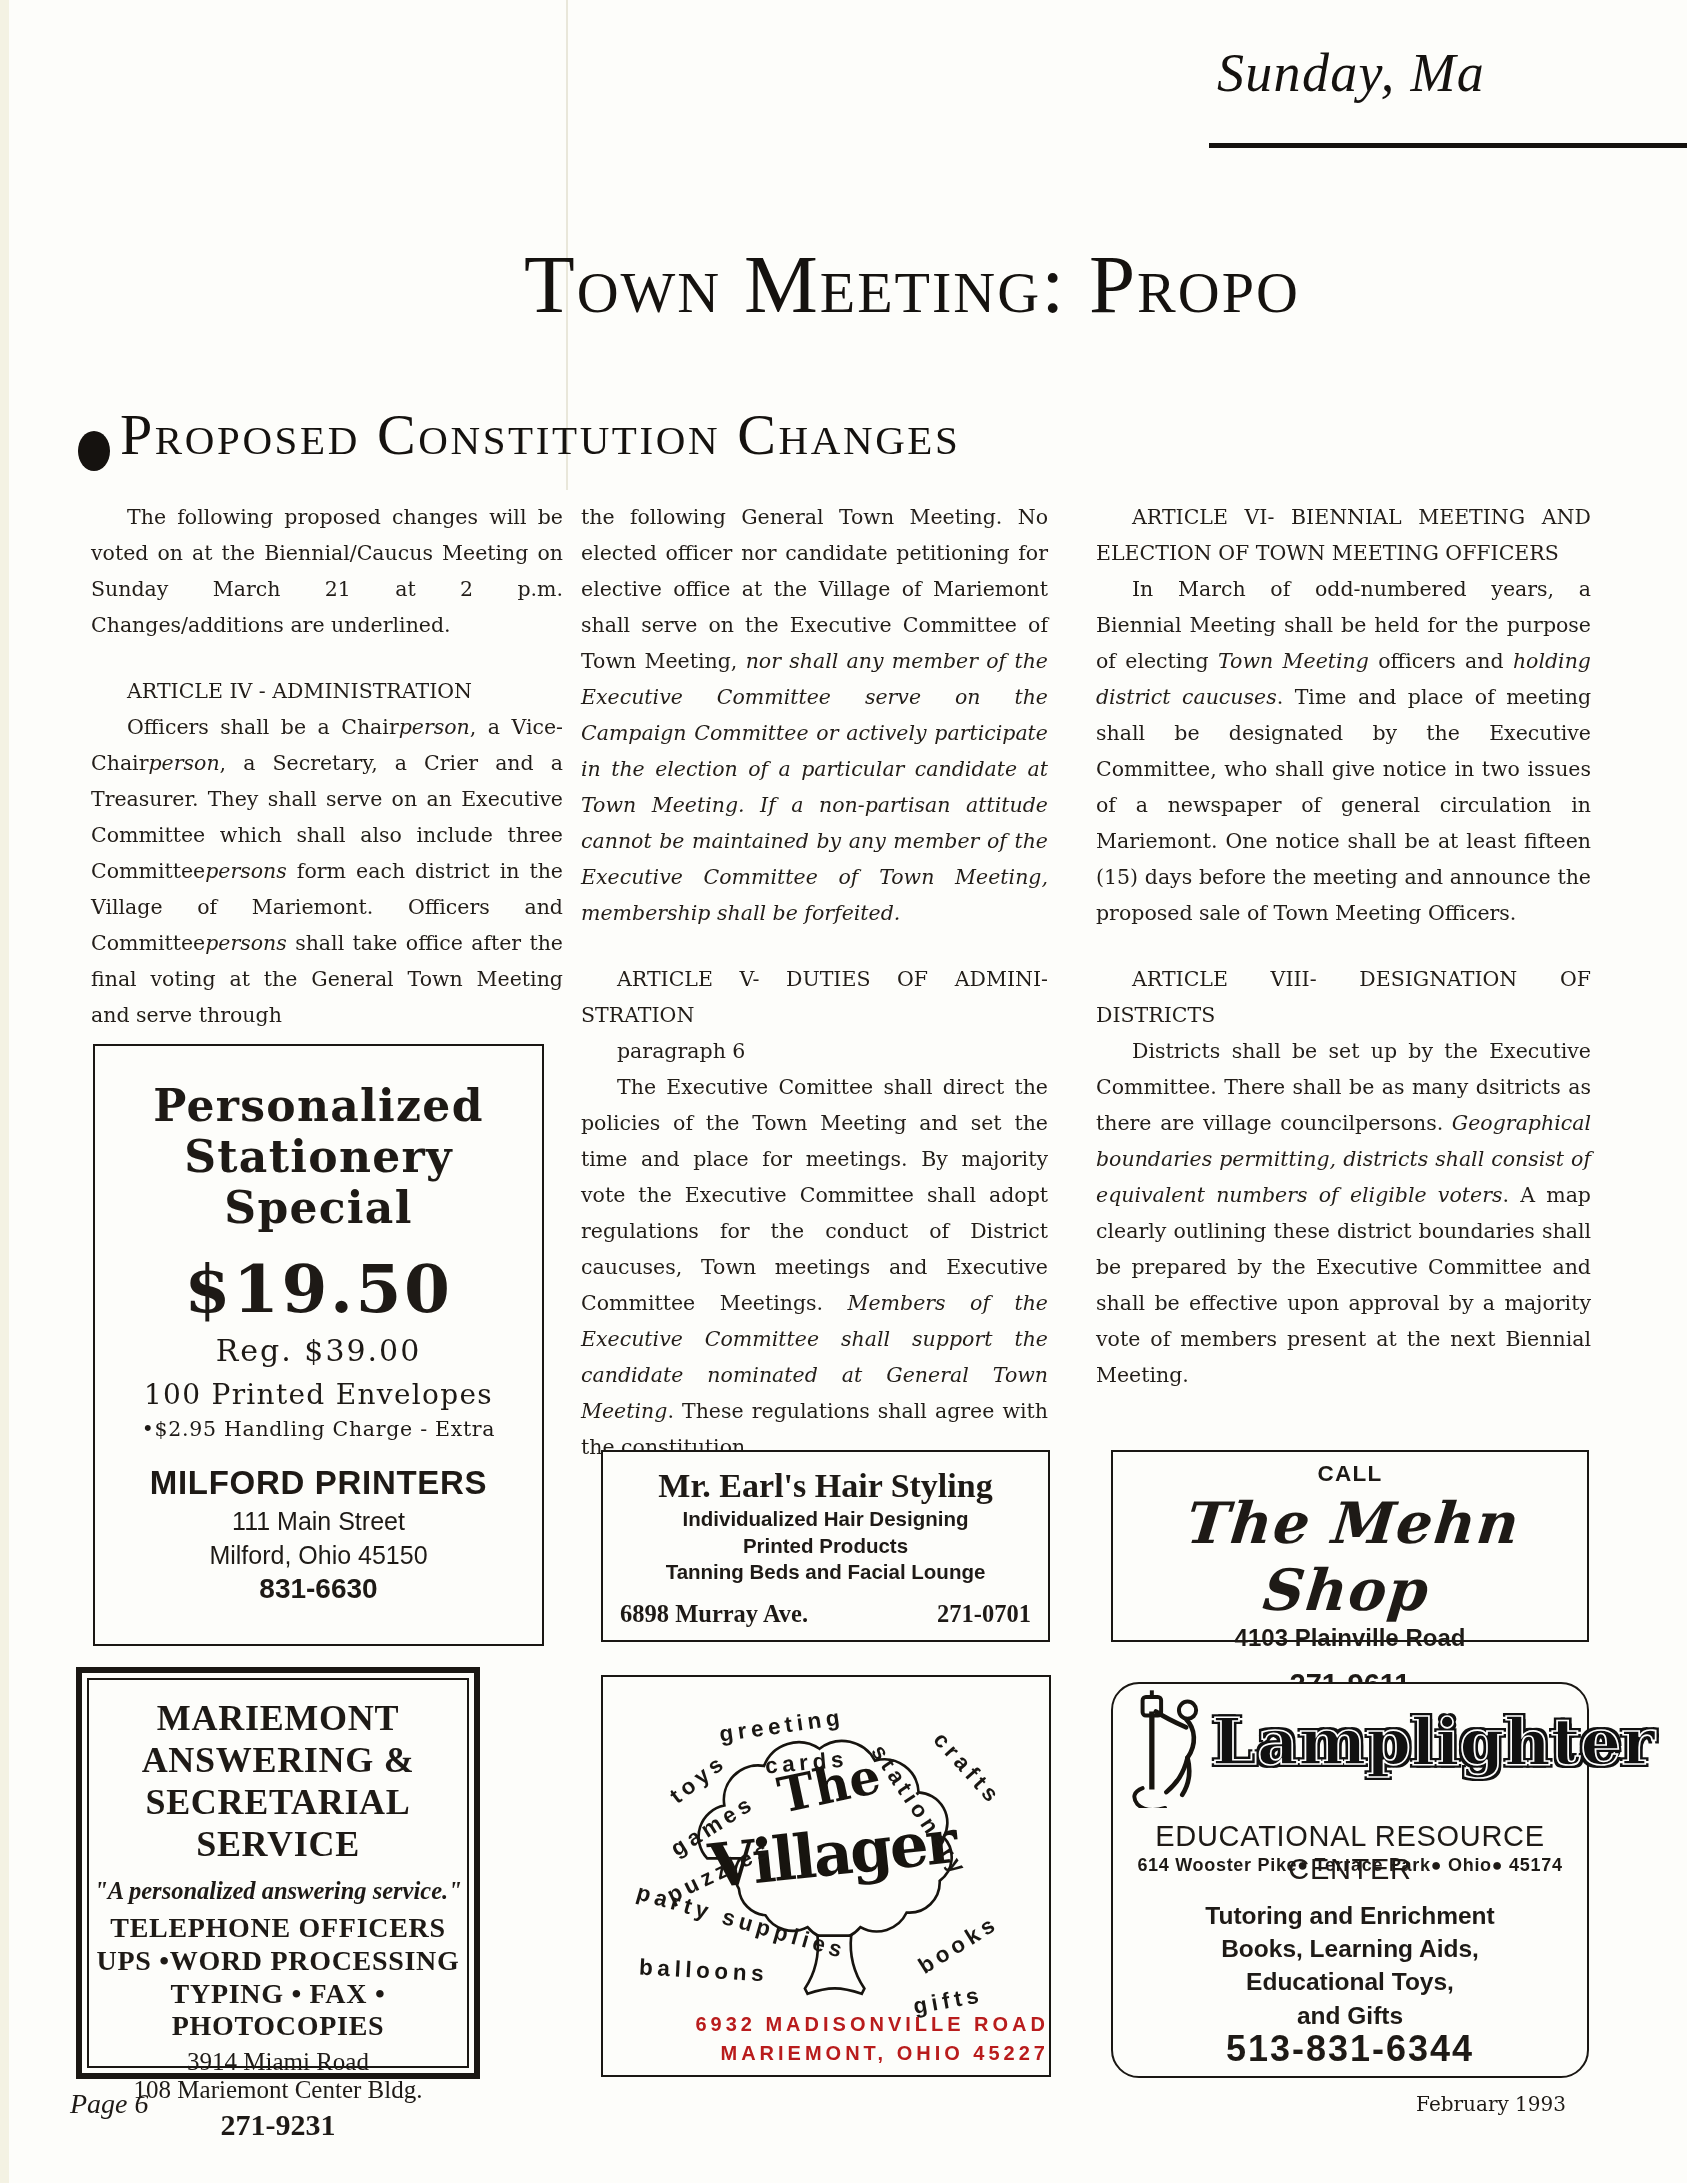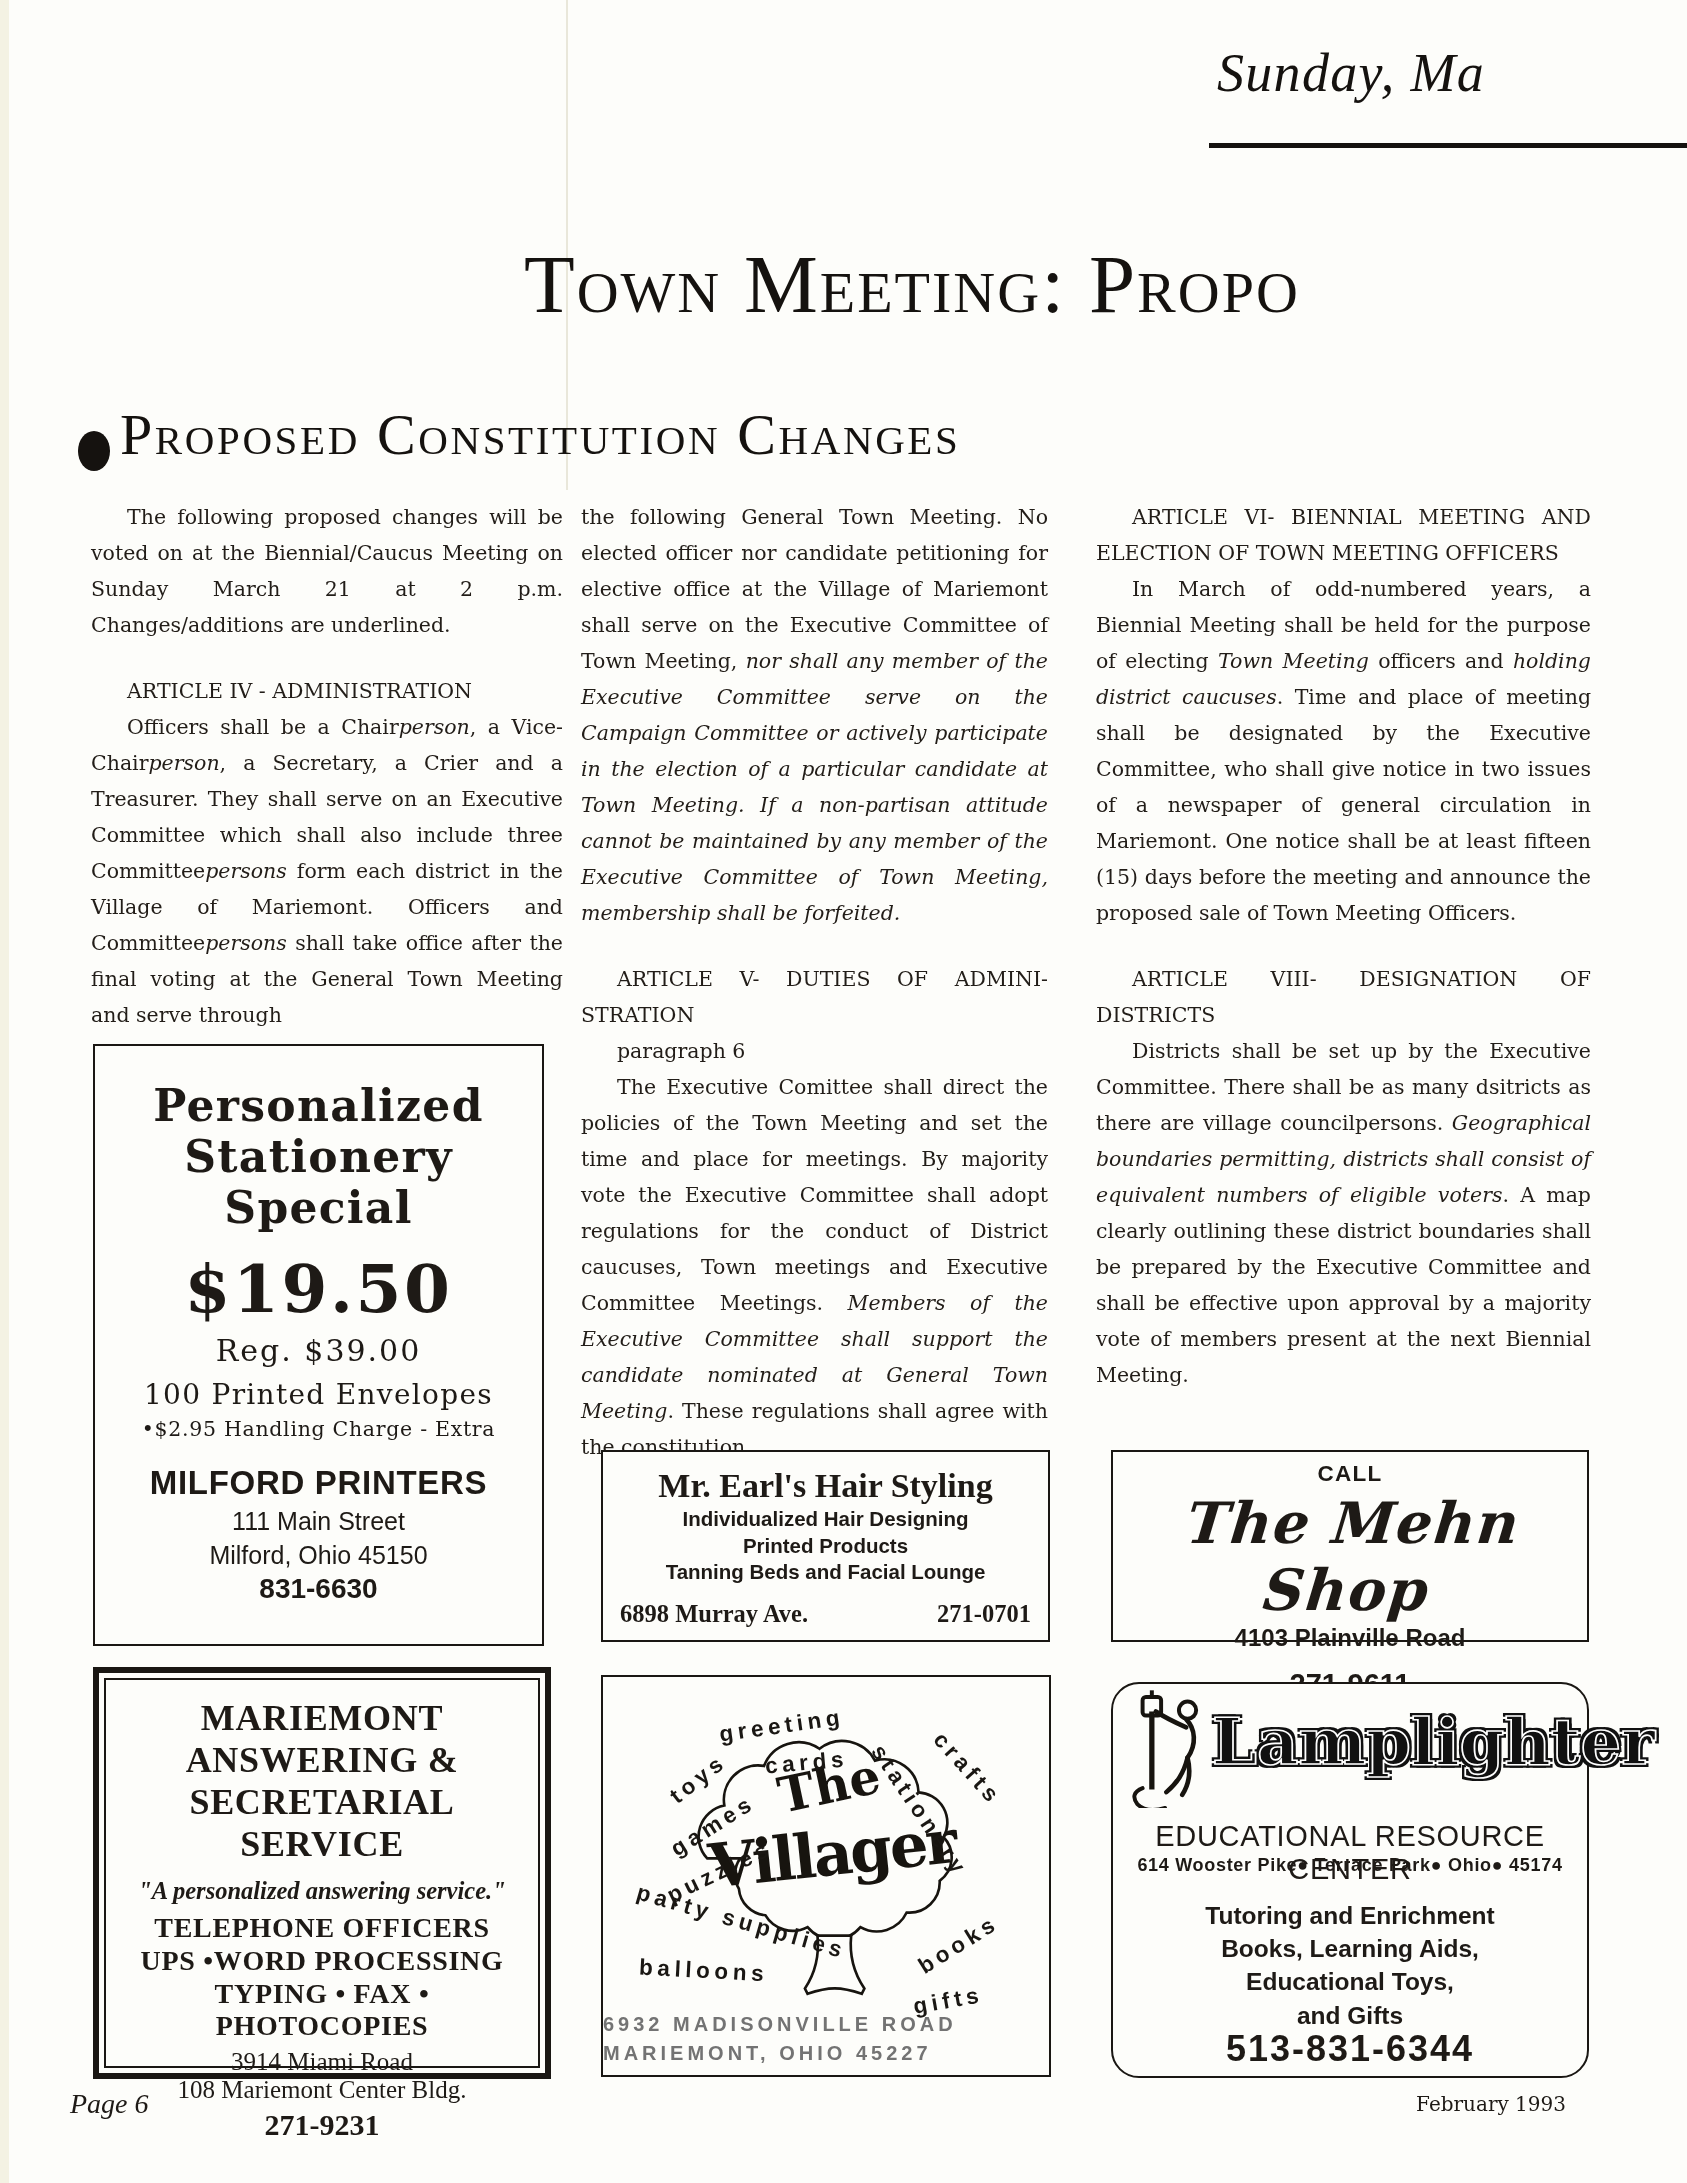--- a/index.html
+++ b/index.html
@@ -48,21 +48,21 @@
   .st-t2,.st-t3{font-size:44px;font-weight:bold;letter-spacing:1.3px;}
   .st-price{margin-top:17px;font-size:66px;font-weight:bold;letter-spacing:2.6px;}
   .st-reg{margin-top:5.3px;font-size:30px;letter-spacing:2px;}
   .st-item{margin-top:9.3px;font-size:28px;letter-spacing:1.3px;}
   .st-note{margin-top:6.6px;font-size:20.5px;letter-spacing:0.7px;}
   .st-biz{margin-top:22.5px;font-size:33px;font-weight:bold;font-family:"Liberation Sans",sans-serif;letter-spacing:0.7px;}
   .st-addr{margin-top:5.3px;font-size:25px;font-family:"Liberation Sans",sans-serif;}
   .st-phone{margin-top:2.6px;font-size:28px;font-weight:bold;font-family:"Liberation Sans",sans-serif;}
 
   
-  .box-answering{left:93px;top:1667px;width:458px;height:412px;border-width:6px;}
+  .box-answering{left:76px;top:1667px;width:404px;height:412px;border-width:6px;}
   .answer-inner{position:absolute;left:5.3px;top:5.3px;right:5.3px;bottom:5.3px;border:2px solid #1a1713;text-align:center;}
   .an-t{font-size:36px;font-weight:bold;font-family:"Liberation Serif",serif;letter-spacing:0.7px;}
   .an-quote{margin-top:12px;font-size:24.5px;font-weight:bold;font-style:italic;font-family:"Liberation Serif",serif;}
   .an-svc{margin-top:6.6px;font-size:28px;font-weight:bold;font-family:"Liberation Serif",serif;letter-spacing:0.7px;}
   .an-addr{margin-top:5.3px;font-size:25px;font-family:"Liberation Serif",serif;}
   .an-phone{margin-top:4px;font-size:30px;font-weight:bold;font-family:"Liberation Serif",serif;}
 
   
   .box-hair{left:601px;top:1450px;width:449px;height:192px;border-width:2px;text-align:center;}
   .he-title{margin-top:14.6px;font-size:34px;font-weight:bold;font-family:"Liberation Serif",serif;}
@@ -75,22 +75,22 @@
   .me-call{margin-top:9.3px;font-size:22.5px;font-weight:bold;font-family:"Liberation Sans",sans-serif;letter-spacing:1.3px;}
   .me-name{margin-top:1.3px;font-size:57px;font-weight:bold;font-style:italic;
     font-family:"DejaVu Serif",serif;transform:skewX(-6deg);letter-spacing:1.3px;}
   .me-addr{margin-top:1.3px;font-size:24px;font-weight:bold;font-family:"Liberation Sans",sans-serif;}
   .me-phone{margin-top:16px;font-size:29px;font-weight:bold;font-family:Liberation Sans, sans-serif;}
 
   
   .box-villager{left:601px;top:1675px;width:450px;height:402px;border-width:2px;}
   .vg-word{position:absolute;font-size:22.5px;font-weight:bold;letter-spacing:4.6px;
     font-family:"Liberation Sans",sans-serif;color:#1a1713;white-space:nowrap;}
-  .vg-addr{position:absolute;left:0;width:100%;text-align:left;font-size:20px;letter-spacing:4px;
-    font-family:"Liberation Sans",sans-serif;font-weight:bold;color:#737373;}
+  .vg-addr{position:absolute;left:0;width:100%;text-align:right;font-size:20px;letter-spacing:4px;
+    font-family:"Liberation Sans",sans-serif;font-weight:bold;color:#b91c1c;}
 
   
   .box-lamp{left:1111px;top:1682px;width:478px;height:396px;border-width:2.6px;border-radius:28px;text-align:center;}
   .lp-logo{position:absolute;left:99px;top:20px;width:370px;text-align:center;
     font-family:"DejaVu Serif",serif;font-weight:bold;font-size:64px;color:#111;
     -webkit-text-stroke:1.7px #fff;
     text-shadow:3.3px 3.3px 0 #111,-3.3px 3.3px 0 #111,3.3px -3.3px 0 #111,-3.3px -3.3px 0 #111;}
   .lp-erc{position:absolute;left:0;top:136px;width:100%;font-size:29px;font-family:"Liberation Sans",sans-serif;letter-spacing:0.7px;}
   .lp-addr{position:absolute;left:0;top:171px;width:100%;font-size:18px;font-weight:bold;
     font-family:"Liberation Sans",sans-serif;letter-spacing:0.7px;}

